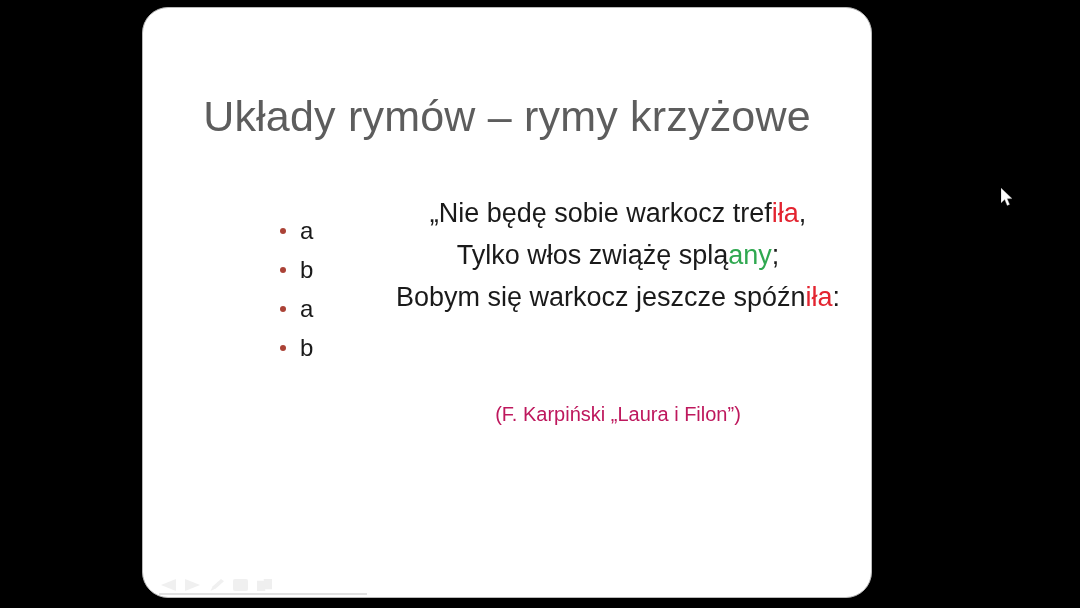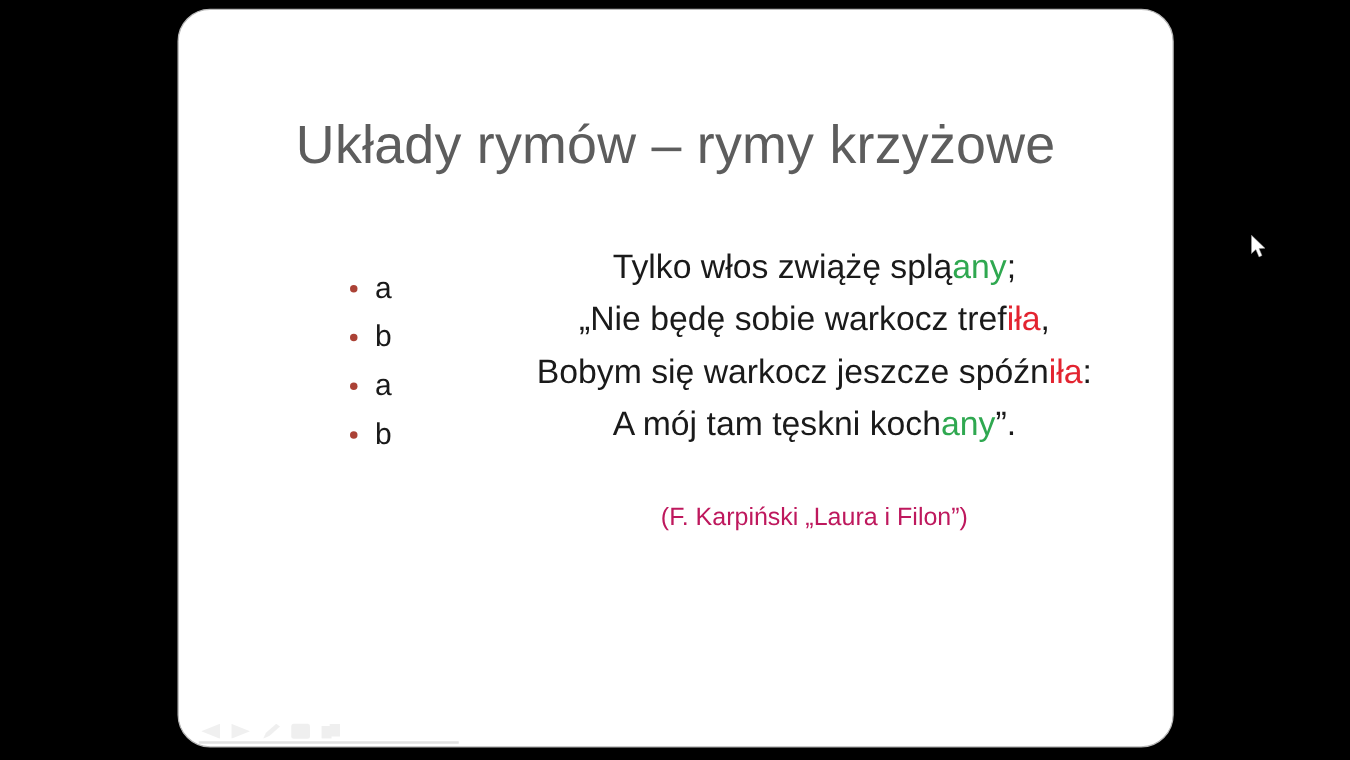--- a/index.html
+++ b/index.html
@@ -29,21 +29,21 @@
     background: #000000;
   }
   #letterbox-left  { left: 0;  width: 137px; }
   #letterbox-right { right: 0; width: 140px; }
 
   
   #slide {
     position: absolute;
     left: 142px;
     top: 7px;
-    width: 797px;
+    width: 730px;
     height: 591px;
     background: #ffffff;
     border: 1px solid #b9b9b9;
     border-radius: 26px;
     box-sizing: border-box;
     overflow: hidden;
   }
 
   
   #slide-title {
@@ -180,30 +180,27 @@
         <span>a</span>
       </li>
       <li>
         <span class="bullet-dot"></span>
         <span>b</span>
       </li>
     </ul>
 
     <div id="poem">
       <div class="poem-line">
+        <span>„Nie będę sobie warkocz tref</span><span class="rhyme-a">iła</span><span>,</span>
+      </div>
+      <div class="poem-line">
         <span>Tylko włos zwiążę splą</span><span class="rhyme-b">any</span><span>;</span>
       </div>
       <div class="poem-line">
-        <span>„Nie będę sobie warkocz tref</span><span class="rhyme-a">iła</span><span>,</span>
-      </div>
-      <div class="poem-line">
         <span>Bobym się warkocz jeszcze spóźn</span><span class="rhyme-a">iła</span><span>:</span>
-      </div>
-      <div class="poem-line">
-        <span>A mój tam tęskni koch</span><span class="rhyme-b">any</span><span>”.</span>
       </div>
     </div>
 
     <div id="attribution">(F. Karpiński „Laura i Filon”)</div>
 
     <div id="presenter-bar"></div>
     <div id="presenter-controls">
       <span class="ctl prev"></span>
       <span class="ctl next"></span>
       <span class="ctl pen"></span>

